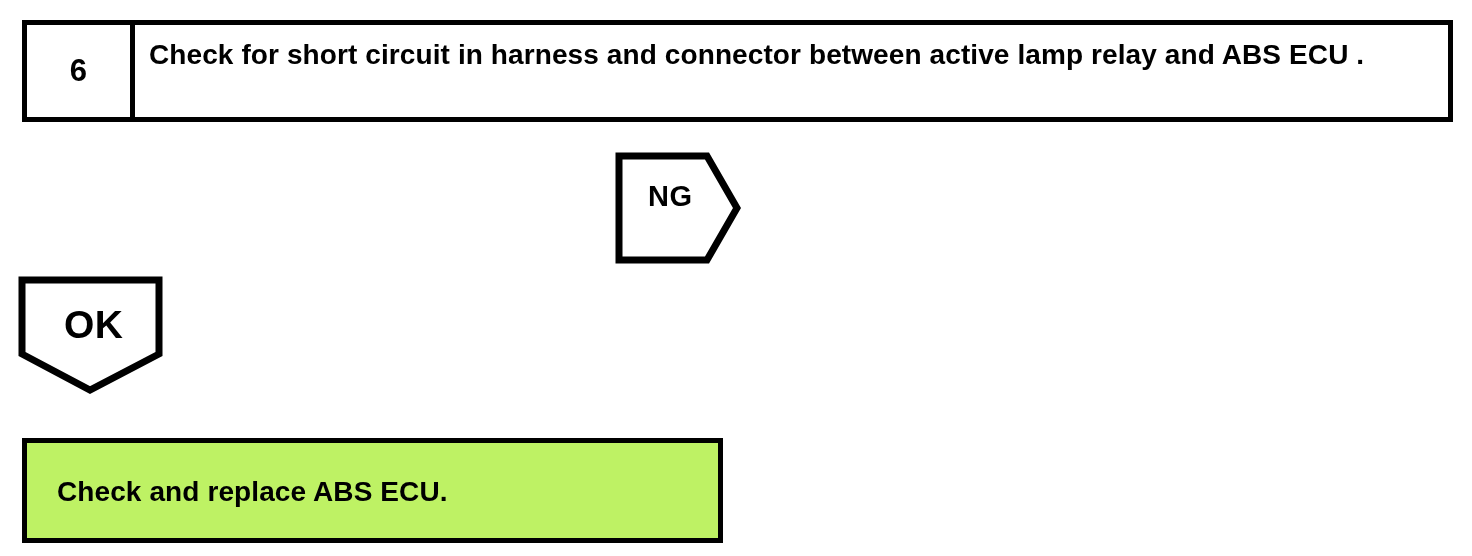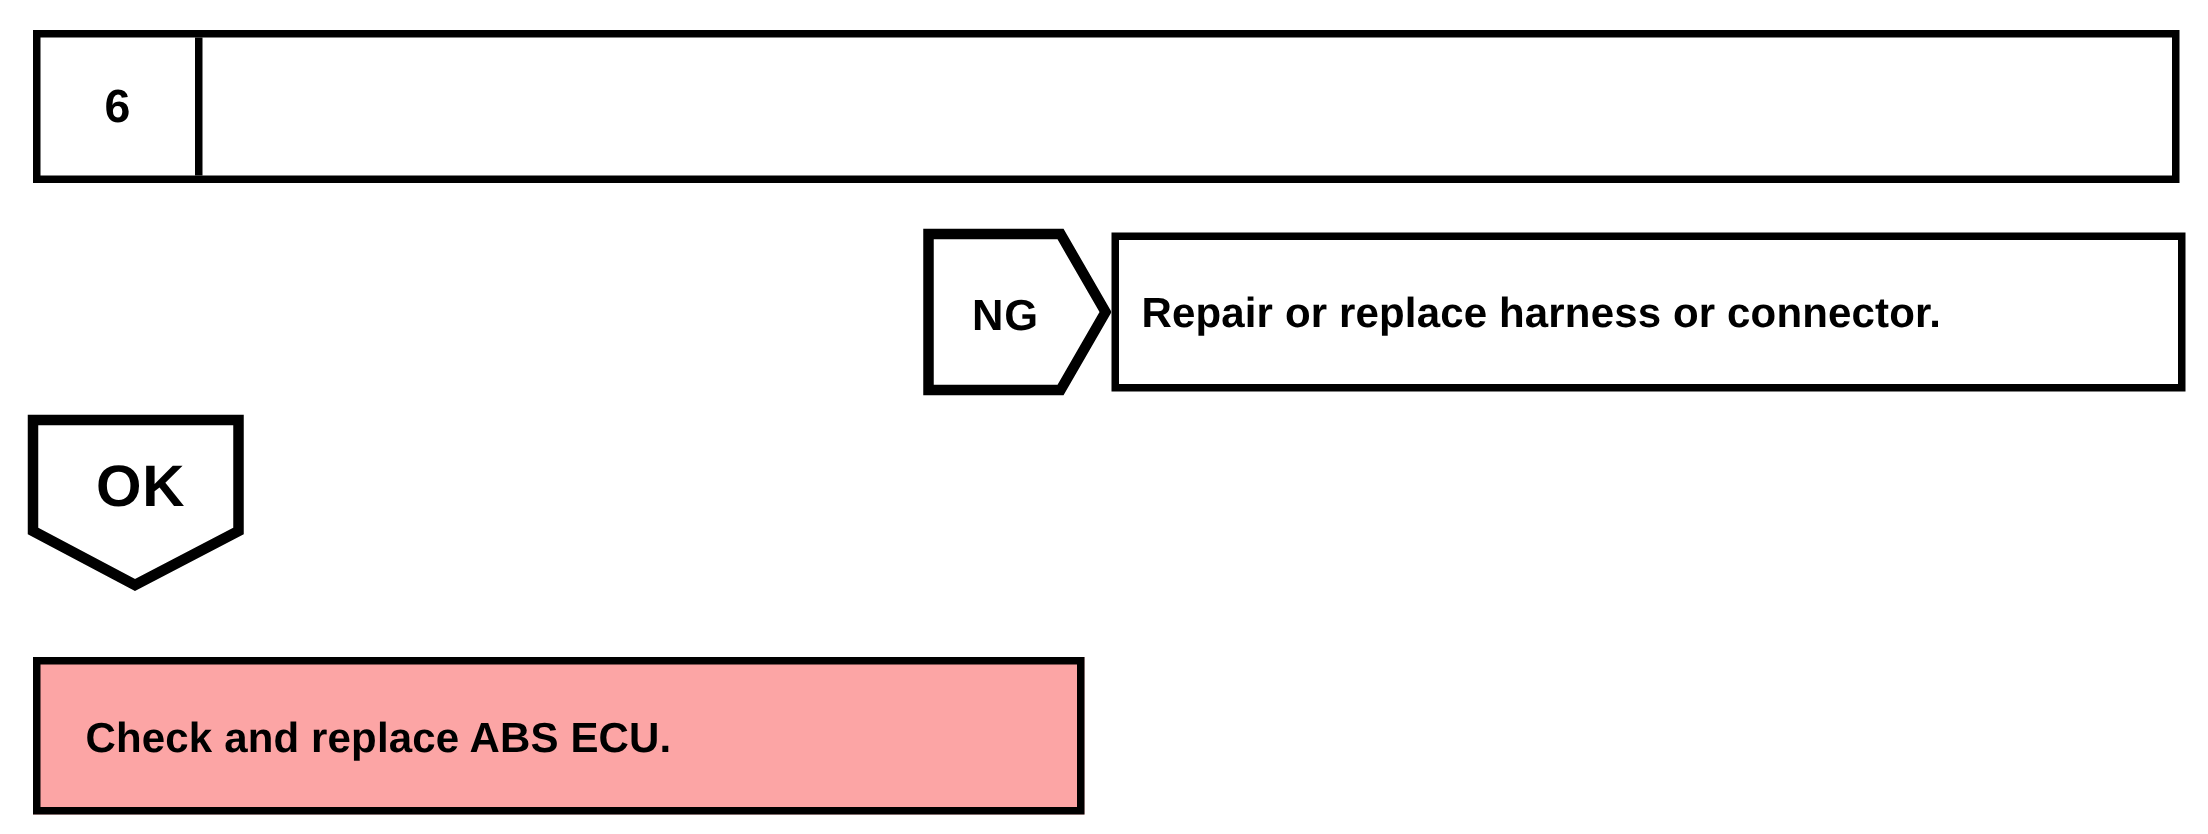--- a/index.html
+++ b/index.html
@@ -67,21 +67,21 @@
   .ng-shape {
     position: absolute;
     left: 615px;
     top: 152px;
     width: 126px;
     height: 112px;
   }
   .ng-label {
     position: absolute;
     left: 648px;
-    top: 195px;
+    top: 180px;
     font-size: 29px;
     font-weight: bold;
     letter-spacing: 0.5px;
   }
 
   
   .repair-box {
     position: absolute;
     left: 741px;
     top: 155px;
@@ -119,50 +119,48 @@
 
   
   .final-box {
     position: absolute;
     left: 22px;
     top: 438px;
     width: 701px;
     height: 105px;
     border: 5px solid #000;
     box-sizing: border-box;
-    background: #fca5a5;
+    background: #bef264;
   }
   .final-text {
     position: absolute;
     left: 30px;
     top: 33px;
     font-size: 28px;
     font-weight: bold;
     letter-spacing: 0.1px;
   }
 </style>
 </head>
 <body>
 
 <div id="flowchart">
 
   <div class="step-box">
     <div class="step-number-cell">
       <span class="step-number-text">6</span>
     </div>
+    <div class="step-text">Check for short circuit in harness and connector between active lamp relay and ABS ECU .</div>
   </div>
 
   <svg class="ng-shape" viewBox="0 0 126 112">
     <polygon points="4,4 92,4 122,56 92,108 4,108" fill="#ffffff" stroke="#000000" stroke-width="7" stroke-linejoin="miter"></polygon>
   </svg>
   <span class="ng-label">NG</span>
 
-  <div class="repair-box">
-    <span class="repair-text">Repair or replace harness or connector.</span>
-  </div>
 
   <svg class="ok-shape" viewBox="0 0 145 119">
     <polygon points="4,4 141,4 141,78 72,114 4,78" fill="#ffffff" stroke="#000000" stroke-width="7" stroke-linejoin="miter"></polygon>
   </svg>
   <span class="ok-label">OK</span>
 
   <div class="final-box">
     <span class="final-text">Check and replace ABS ECU.</span>
   </div>
 

